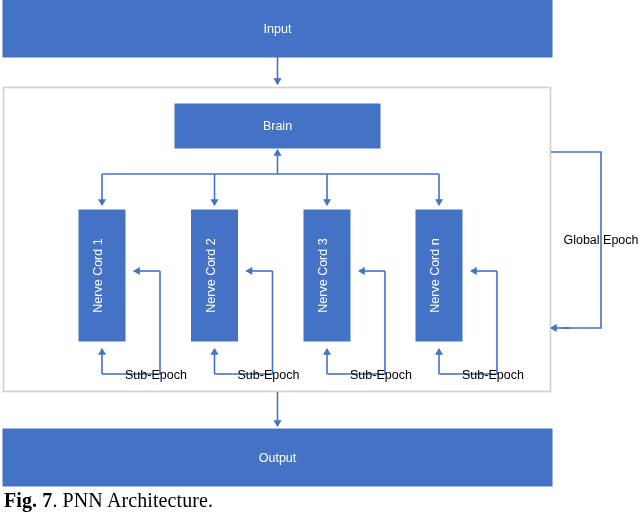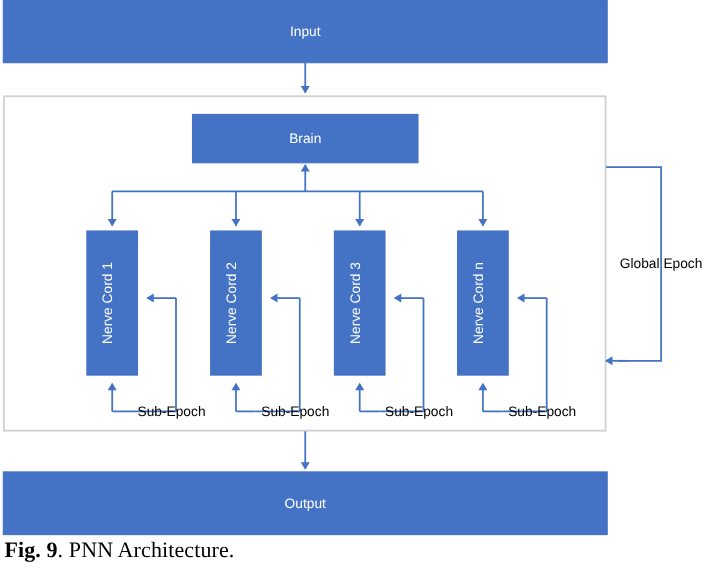--- a/index.html
+++ b/index.html
@@ -137,16 +137,16 @@
 
     <line x1="277.5" y1="392" x2="277.5" y2="426" stroke="#4472C4" stroke-width="1.6" marker-end="url(#ah-down)"></line>
 
     <g>
       <rect x="3" y="429" width="549" height="57" fill="#4472C4" stroke="#4472C4" stroke-width="1"></rect>
       <text class="box-label" x="277.5" y="462" text-anchor="middle">Output</text>
     </g>
   </svg>
 
   <div class="caption">
-    <span class="fig-num">Fig. 9</span><span>. PNN Architecture.</span>
+    <span class="fig-num">Fig. 7</span><span>. PNN Architecture.</span>
   </div>
 
 </div>
 
 </body></html>

